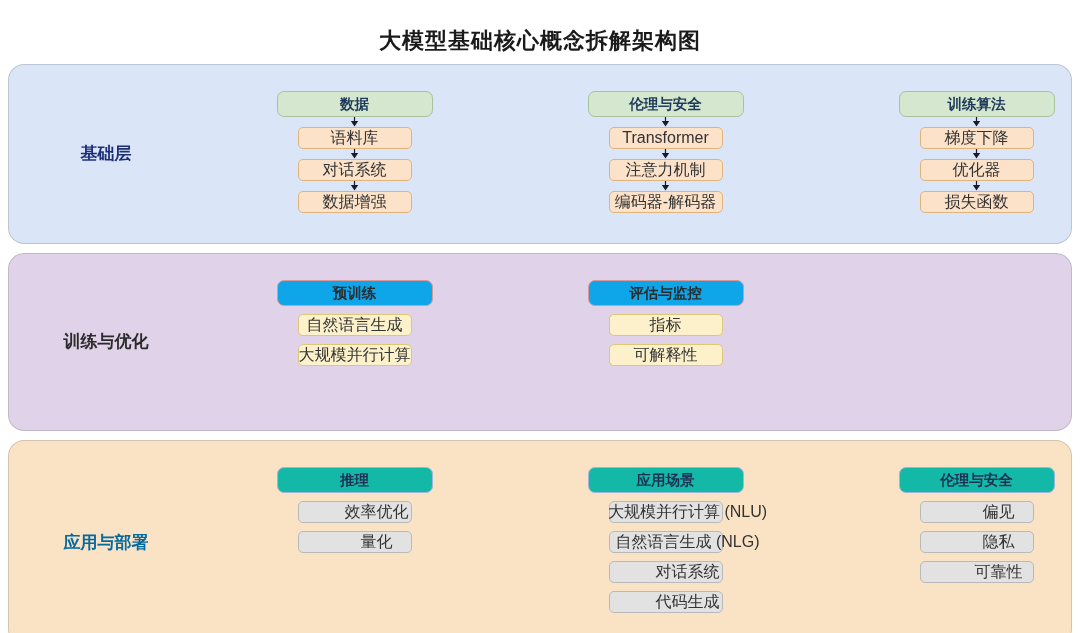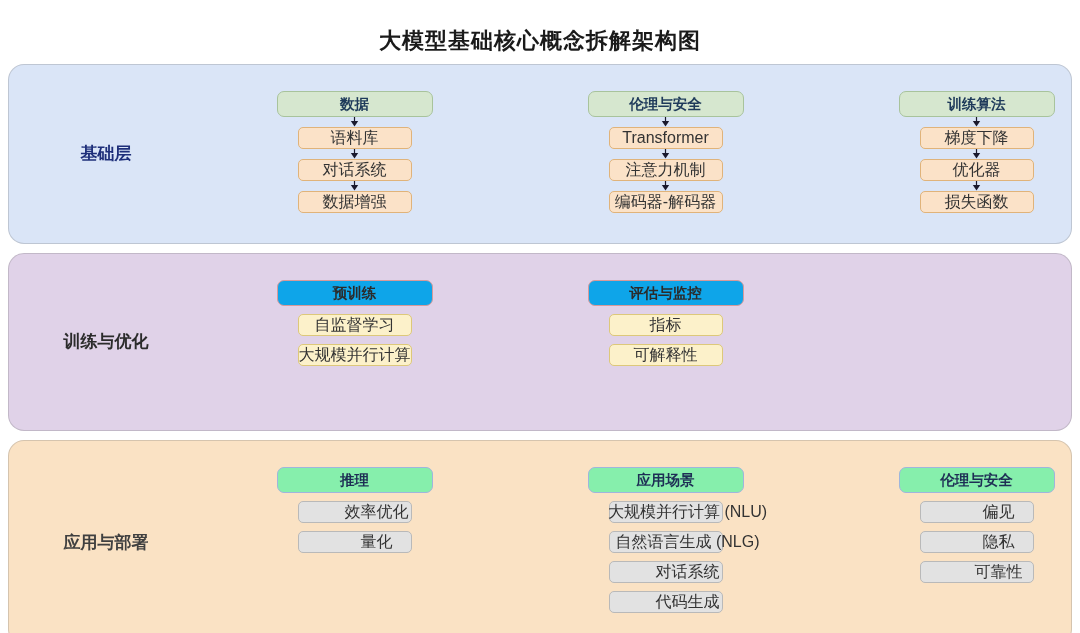--- a/index.html
+++ b/index.html
@@ -54,21 +54,21 @@
     text-align: center;
     font-size: 17px;
     font-weight: bold;
     line-height: 1.2;
     padding-left: 4px;
     box-sizing: border-box;
     font-family: Liberation Serif, serif;
   }
   .layer-1 .layer-label { color: #1e2f7a; }
   .layer-2 .layer-label { color: #2b2b2b; }
-  .layer-3 .layer-label { color: #404040; }
+  .layer-3 .layer-label { color: #0369a1; }
 
   .columns {
     flex: 1 1 auto;
     display: flex;
     align-items: flex-start;
     height: 100%;
     padding-top: 26px;
     box-sizing: border-box;
   }
   .column {
@@ -84,21 +84,21 @@
     border-radius: 7px;
     display: flex;
     align-items: center;
     justify-content: center;
     font-size: 14.5px;
     font-weight: bold;
     box-sizing: border-box;
   }
   .hdr-green  { background: #d6e7cf; border: 1px solid #a8c39c; color: #1e3a5a; }
   .hdr-pink   { background: #0ea5e9; border: 1px solid #d79a9a; color: #2b2b2b; }
-  .hdr-blue   { background: #86efac; border: 1px solid #9fb5dd; color: #1e2f55; }
+  .hdr-blue   { background: #14b8a6; border: 1px solid #9fb5dd; color: #1e2f55; }
 
   .items {
     display: flex;
     flex-direction: column;
     align-items: center;
     margin-top: 0;
   }
   .connector {
     width: 10px;
     height: 10px;
@@ -212,21 +212,21 @@
           </div>
         </div>
       </div>
       <div class="layer layer-2" style="background: rgb(224, 210, 232);">
         <div class="layer-label">训练与优化</div>
         <div class="columns">
           <div class="column">
             <div class="col-header hdr-pink">预训练</div>
             <div class="items">
               <div class="spacer-gap"></div>
-              <div class="sub-item sub-yellow">自监督学习</div>
+              <div class="sub-item sub-yellow">自然语言生成</div>
               <div class="spacer-gap"></div>
               <div class="sub-item sub-yellow">大规模并行计算</div>
             </div>
           </div>
           <div class="column">
             <div class="col-header hdr-pink">评估与监控</div>
             <div class="items">
               <div class="spacer-gap"></div>
               <div class="sub-item sub-yellow">指标</div>
               <div class="spacer-gap"></div>

